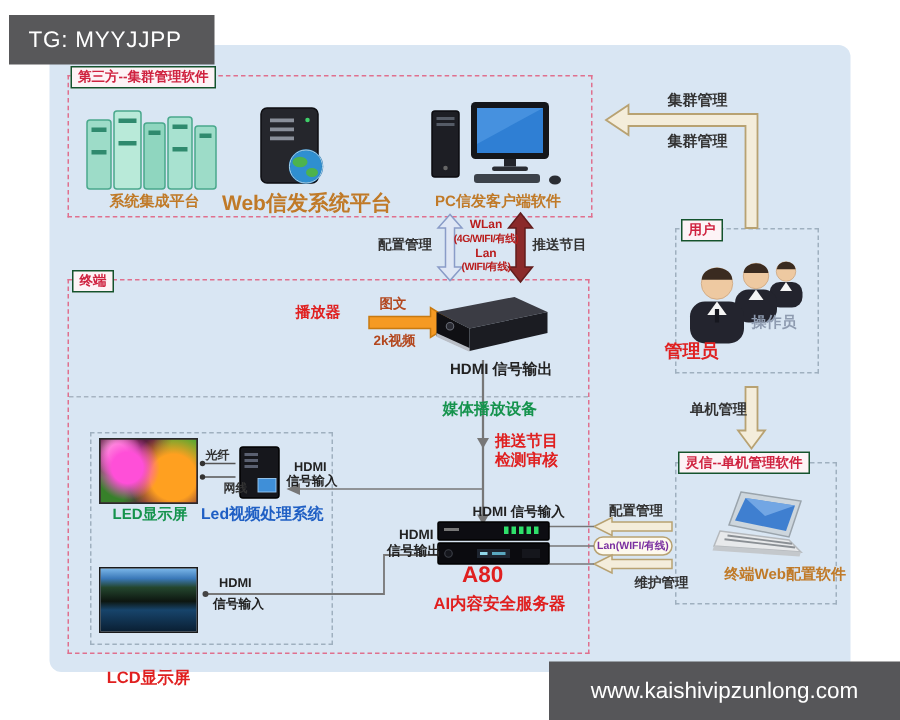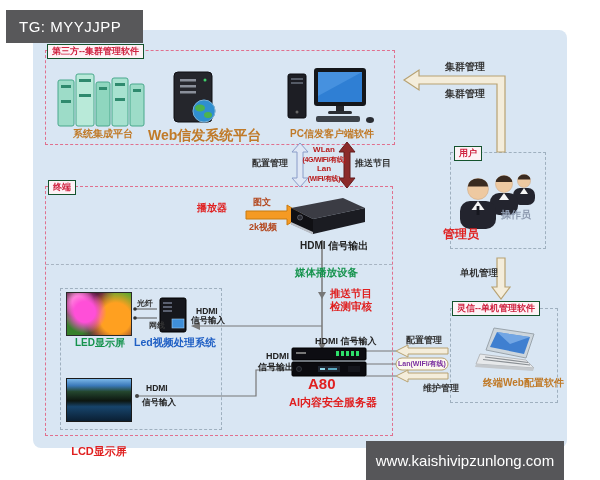--- a/index.html
+++ b/index.html
@@ -4,21 +4,21 @@
 <style>
   * { margin:0; padding:0; box-sizing:border-box; }
   html,body { width:600px; height:480px; background:#fff;
     font-family:"Liberation Sans","DejaVu Sans",sans-serif; }
   #stage { position:relative; width:600px; height:480px; background:#fff; overflow:hidden; }
   .panel { position:absolute; left:33px; top:30px; width:534px; height:418px;
     background:#d9e6f3; border-radius:8px; }
   .badge { position:absolute; background:#58585a; color:#fff; z-index:9;
     display:flex; align-items:center; }
   .badge.top { left:6px; top:10px; width:137px; height:33px; font-size:15px; padding-left:13px; letter-spacing:.5px; }
-  .badge.bottom { left:366px; top:441px; width:198px; height:39px; font-size:15px; justify-content:center; background:#565659; }
+  .badge.bottom { left:366px; top:441px; width:234px; height:39px; font-size:15px; justify-content:center; background:#565659; }
   .dashed-pink { position:absolute; border:1px dashed #e0708e; z-index:1; }
   .dashed-gray { position:absolute; border:1px dashed #9fb0bf; z-index:1; }
   .tag { position:absolute; background:#fdf3f6; border:1px solid #14532d; color:#cf2340;
     font-size:9px; font-weight:bold; padding:1px 4px; line-height:11px; z-index:6; white-space:nowrap; }
   .lbl { position:absolute; white-space:nowrap; font-weight:bold; color:#333; z-index:5; }
   .ctr { text-align:center; }
   .red { color:#e02020; } .green { color:#15934d; } .blue { color:#1f5fc4; }
   .orange { color:#c07a28; } .rust { color:#b3471e; } .purple { color:#7a2fa0; }
   .gray { color:#8e9bb0; } .dark2 { color:#222; } .navy { color:#b91c1c; }
   .icon { position:absolute; z-index:3; }

